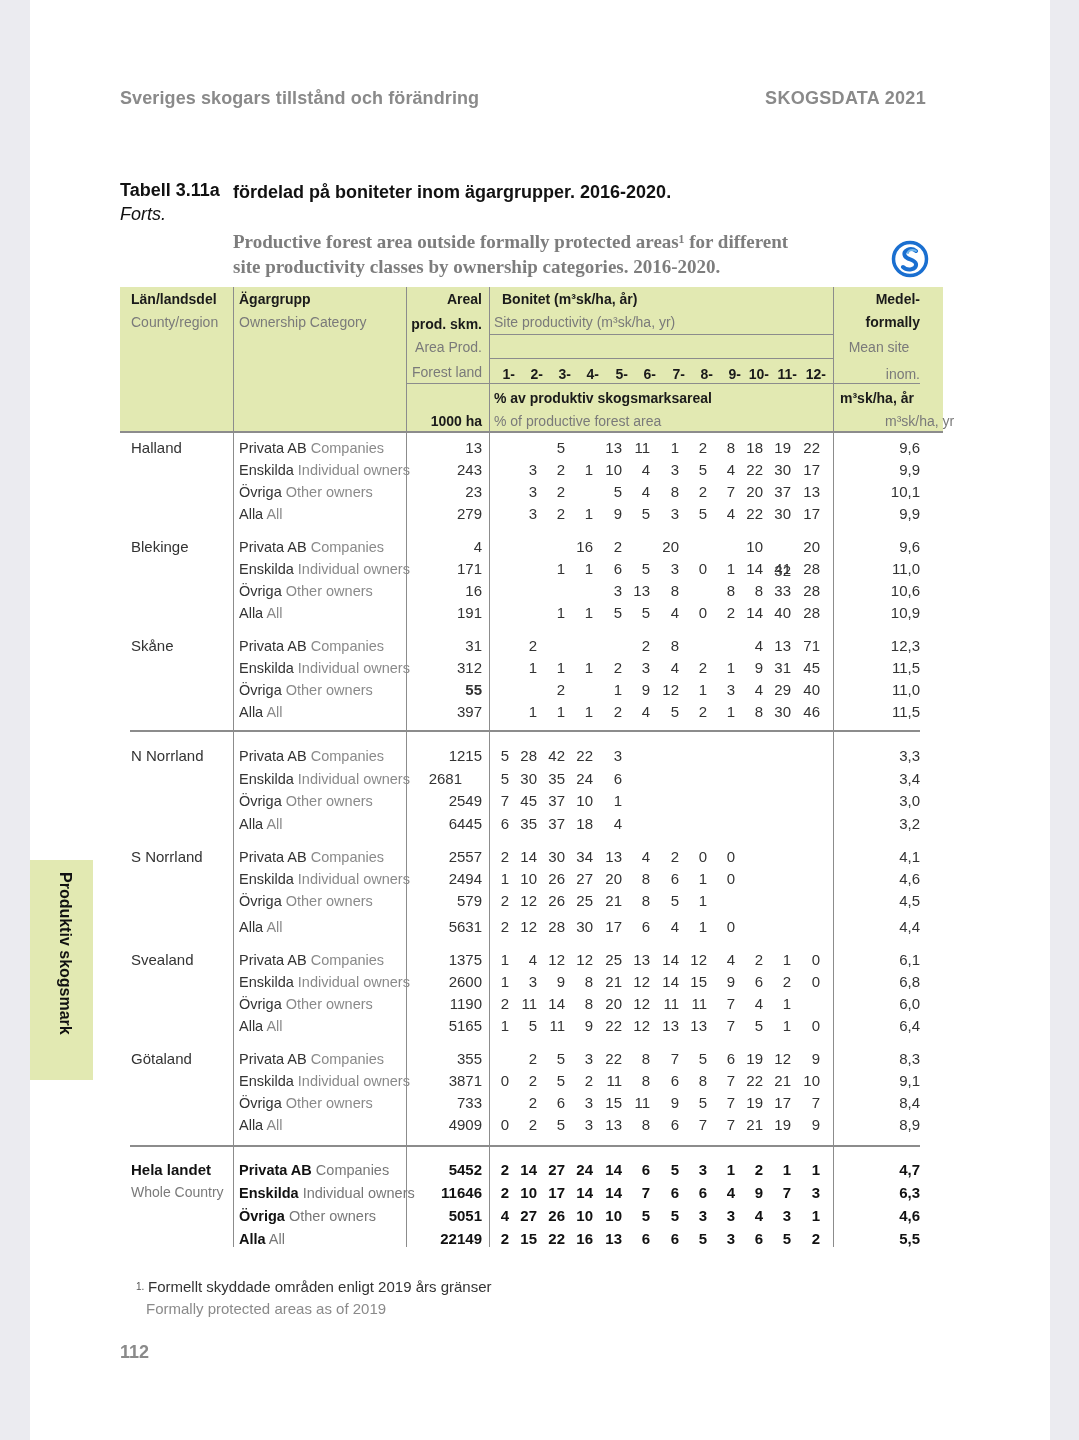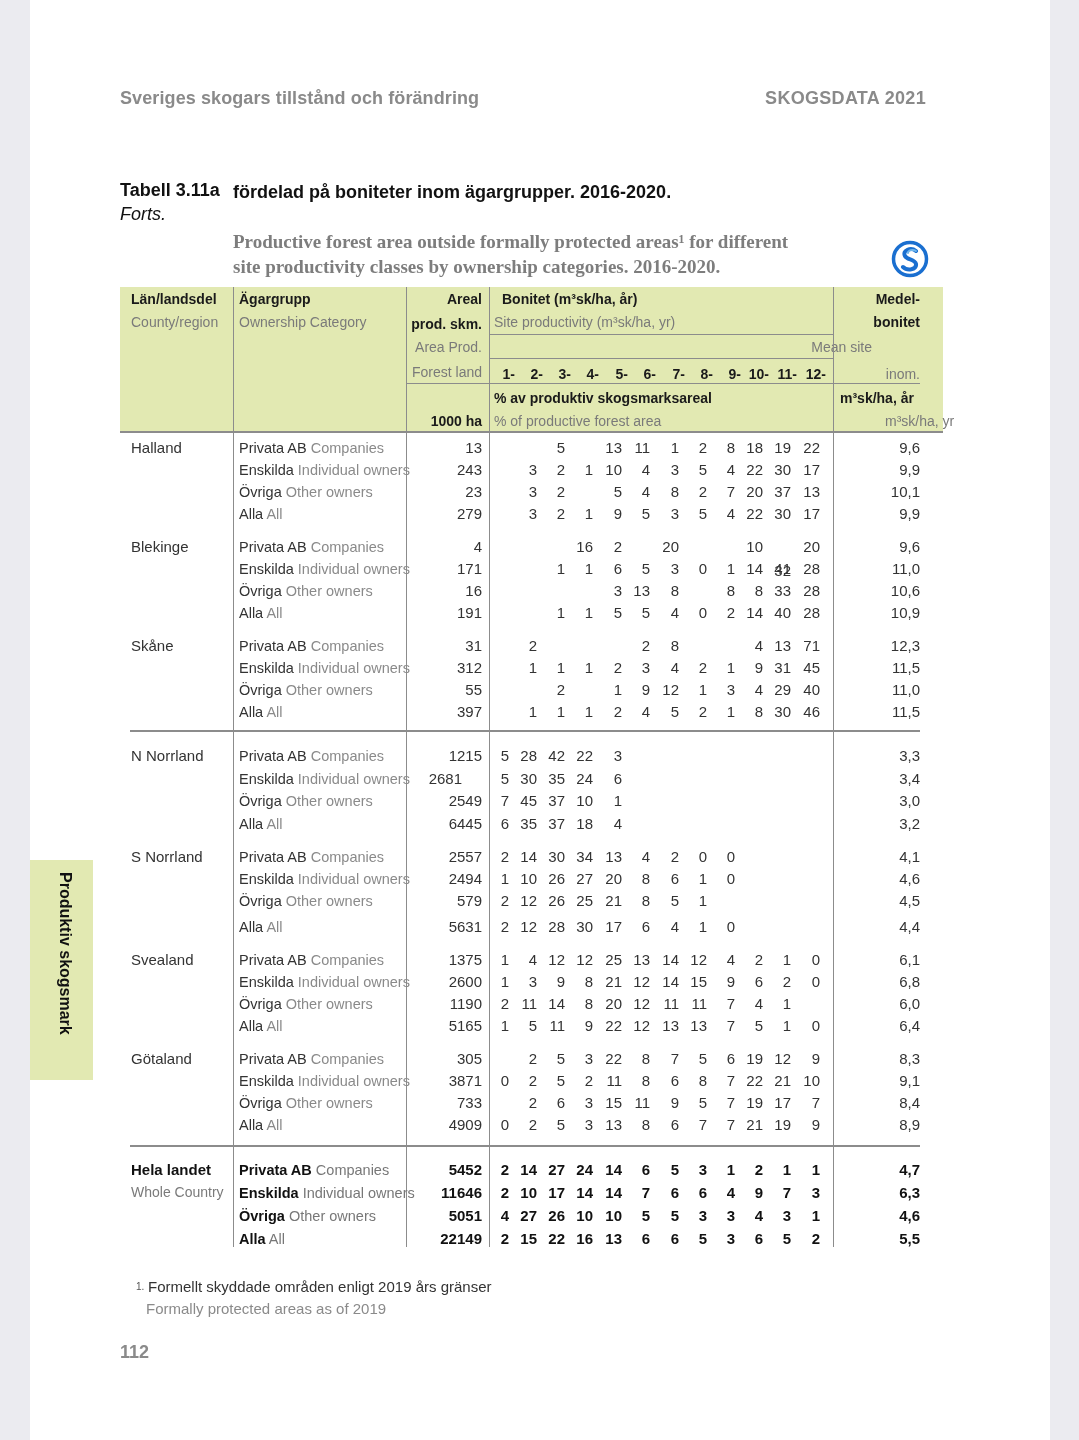--- a/index.html
+++ b/index.html
@@ -114,22 +114,22 @@
       <div class="bon-col" style="left: 657px; top: 366px;">8-</div>
       <div class="bon-col" style="left: 685px; top: 366px;">9-</div>
       <div class="bon-col" style="left: 713px; top: 366px;">10-</div>
       <div class="bon-col" style="left: 741px; top: 366px;">11-</div>
       <div class="bon-col" style="left: 770px; top: 366px;">12-</div>
     </div>
   <div class="hdr bold" style="left:464px;top:390px;">% av produktiv skogsmarksareal</div>
   <div class="hdr gray" style="left:464px;top:413px;">% of productive forest area</div>
 
   <div class="hdr bold right" style="left:800px;width:90px;top:291px;">Medel-</div>
-  <div class="hdr bold right" style="left:800px;width:90px;top:314px;">bonitet</div>
-  <div class="hdr gray right" style="left:752px;width:90px;top:339px;">Mean site</div>
+  <div class="hdr bold right" style="left:800px;width:90px;top:314px;">formally</div>
+  <div class="hdr gray right" style="left:804px;width:90px;top:339px;text-align:center;">Mean site</div>
   <div class="hdr gray right" style="left:800px;width:90px;top:366px;">inom.</div>
   <div class="hdr bold" style="left:810px;top:390px;">m³sk/ha, år</div>
   <div class="hdr gray" style="left:810px;top:413px;margin-left:45px;">m³sk/ha, yr</div>
 
   <div class="hline" style="left:459px;top:334px;width:344px;"></div>
   <div class="hline" style="left:459px;top:358px;width:344px;"></div>
   <div class="hline" style="left:376px;top:383px;width:514px;"></div>
   <div class="hline thick" style="left:90px;top:431px;width:823px;"></div>
 
   <div class="vline" style="left:203px;top:287px;height:960px;"></div>
@@ -280,21 +280,21 @@
         <div class="cell num" style="left: 623px; top: 659px; width: 26px;">4</div>
         <div class="cell num" style="left: 651px; top: 659px; width: 26px;">2</div>
         <div class="cell num" style="left: 679px; top: 659px; width: 26px;">1</div>
         <div class="cell num" style="left: 707px; top: 659px; width: 26px;">9</div>
         <div class="cell num" style="left: 735px; top: 659px; width: 26px;">31</div>
         <div class="cell num" style="left: 764px; top: 659px; width: 26px;">45</div>
         <div class="cell num" style="left: 820px; top: 659px; width: 70px;">11,5</div>
       </div>
       <div>
         <div class="owner" style="left: 209px; top: 682px;"><span class="sv">Övriga</span> <span class="en">Other owners</span></div>
-        <div class="cell num" style="left: 382px; top: 681px; width: 70px;">55</div>
+        <div class="cell num" style="left: 382px; top: 681px; width: 70px; font-weight: bold;">55</div>
         <div class="cell num" style="left: 509px; top: 681px; width: 26px;">2</div>
         <div class="cell num" style="left: 566px; top: 681px; width: 26px;">1</div>
         <div class="cell num" style="left: 594px; top: 681px; width: 26px;">9</div>
         <div class="cell num" style="left: 623px; top: 681px; width: 26px;">12</div>
         <div class="cell num" style="left: 651px; top: 681px; width: 26px;">1</div>
         <div class="cell num" style="left: 679px; top: 681px; width: 26px;">3</div>
         <div class="cell num" style="left: 707px; top: 681px; width: 26px;">4</div>
         <div class="cell num" style="left: 735px; top: 681px; width: 26px;">29</div>
         <div class="cell num" style="left: 764px; top: 681px; width: 26px;">40</div>
         <div class="cell num" style="left: 820px; top: 681px; width: 70px;">11,0</div>
@@ -476,21 +476,21 @@
         <div class="cell num" style="left: 651px; top: 1017px; width: 26px;">13</div>
         <div class="cell num" style="left: 679px; top: 1017px; width: 26px;">7</div>
         <div class="cell num" style="left: 707px; top: 1017px; width: 26px;">5</div>
         <div class="cell num" style="left: 735px; top: 1017px; width: 26px;">1</div>
         <div class="cell num" style="left: 764px; top: 1017px; width: 26px;">0</div>
         <div class="cell num" style="left: 820px; top: 1017px; width: 70px;">6,4</div>
       </div>
       <div class="region" style="left: 101px; top: 1050px;">Götaland</div>
       <div>
         <div class="owner" style="left: 209px; top: 1051px;"><span class="sv">Privata AB</span> <span class="en">Companies</span></div>
-        <div class="cell num" style="left: 382px; top: 1050px; width: 70px;">305</div>
+        <div class="cell num" style="left: 382px; top: 1050px; width: 70px;">355</div>
         <div class="cell num" style="left: 481px; top: 1050px; width: 26px;">2</div>
         <div class="cell num" style="left: 509px; top: 1050px; width: 26px;">5</div>
         <div class="cell num" style="left: 537px; top: 1050px; width: 26px;">3</div>
         <div class="cell num" style="left: 566px; top: 1050px; width: 26px;">22</div>
         <div class="cell num" style="left: 594px; top: 1050px; width: 26px;">8</div>
         <div class="cell num" style="left: 623px; top: 1050px; width: 26px;">7</div>
         <div class="cell num" style="left: 651px; top: 1050px; width: 26px;">5</div>
         <div class="cell num" style="left: 679px; top: 1050px; width: 26px;">6</div>
         <div class="cell num" style="left: 707px; top: 1050px; width: 26px;">19</div>
         <div class="cell num" style="left: 735px; top: 1050px; width: 26px;">12</div>

